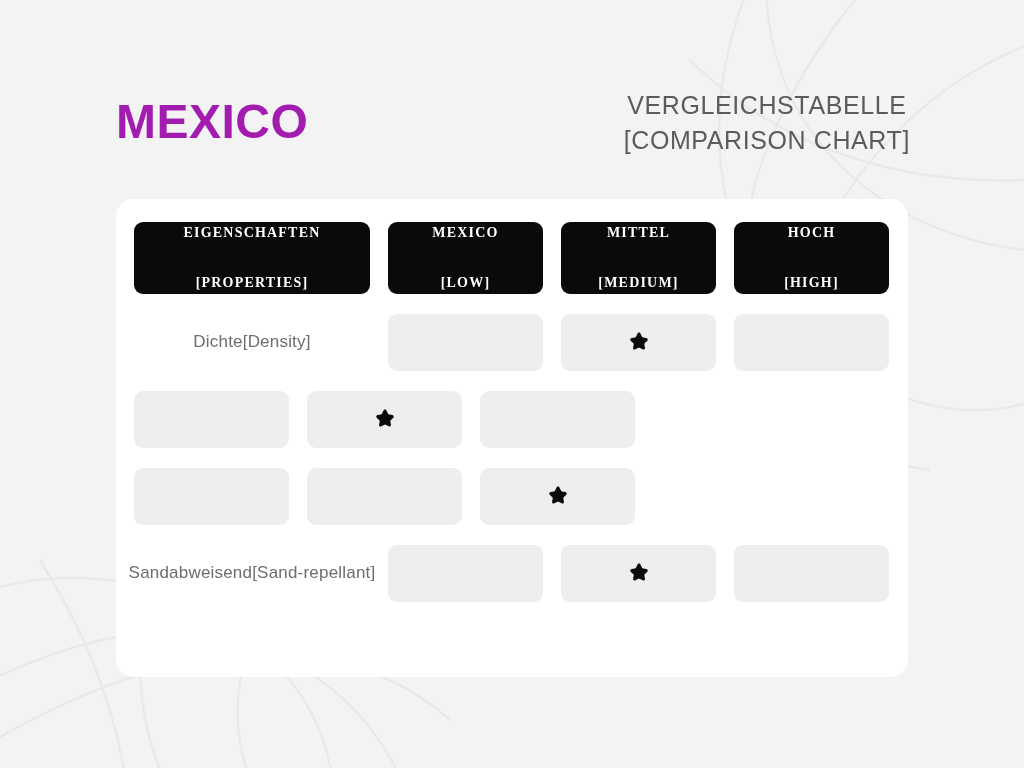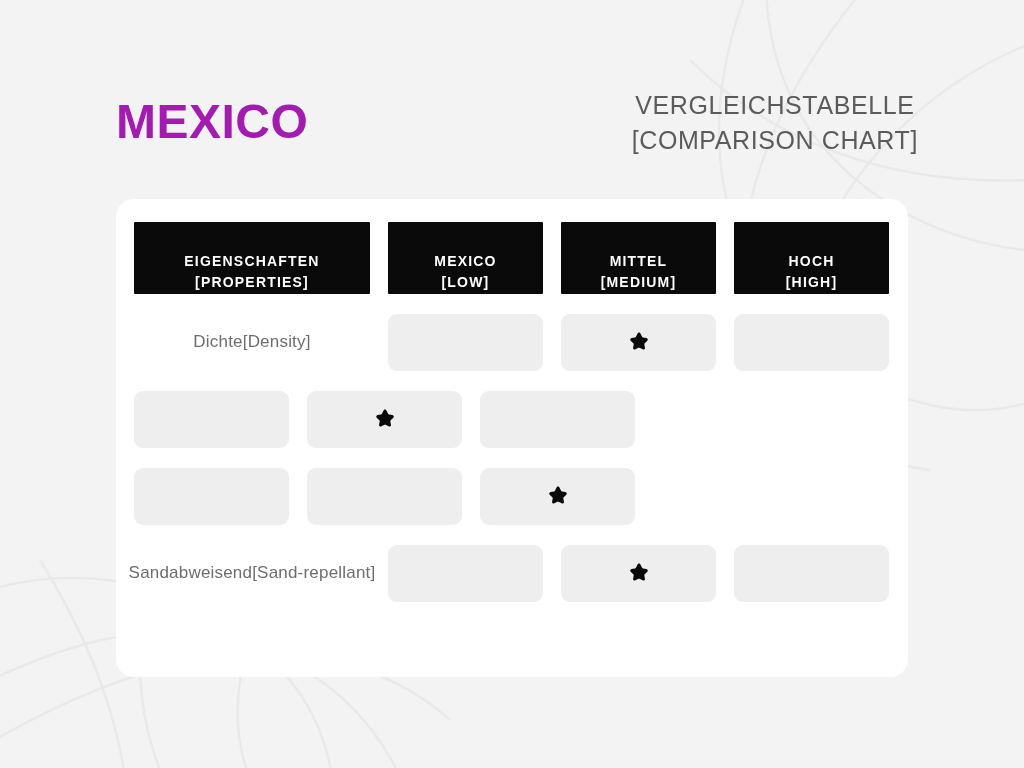--- a/index.html
+++ b/index.html
@@ -38,21 +38,21 @@
     top: 96px;
     font-size: 48px;
     font-weight: bold;
     letter-spacing: 0.5px;
     color: #a21caf;
     line-height: 1.1;
     margin: 0;
   }
   #subtitle-block {
     position: absolute;
-    right: 106px;
+    right: 114px;
     top: 88px;
     text-align: center;
     color: #5b5b5b;
     font-size: 25px;
     line-height: 1.38;
     letter-spacing: 0.6px;
     white-space: nowrap;
   }
   .subtitle-line { display: block; }
 
@@ -83,33 +83,34 @@
   }
   .grid-row:last-child { margin-bottom: 3px; }
 
   
   .col-prop  { width: 236px; flex: 0 0 236px; }
   .col-cell  { width: 155px; flex: 0 0 155px; }
 
   
   .head-cell {
     background: #0a0a0a;
-    border-radius: 1px;
+    border-radius: 9px;
     height: 72px;
     display: flex;
     flex-direction: column;
     align-items: center;
-    justify-content: flex-end;
+    justify-content: space-between;
     color: #ffffff;
     font-size: 14px;
     font-weight: bold;
     letter-spacing: 1.2px;
     line-height: 1.55;
     text-align: center;
     box-sizing: border-box;
+    font-family: Liberation Serif, serif;
   }
   .head-line { display: block; white-space: nowrap; }
 
   
   .prop-cell {
     height: 57px;
     display: flex;
     flex-direction: row;
     align-items: center;
     justify-content: center;

